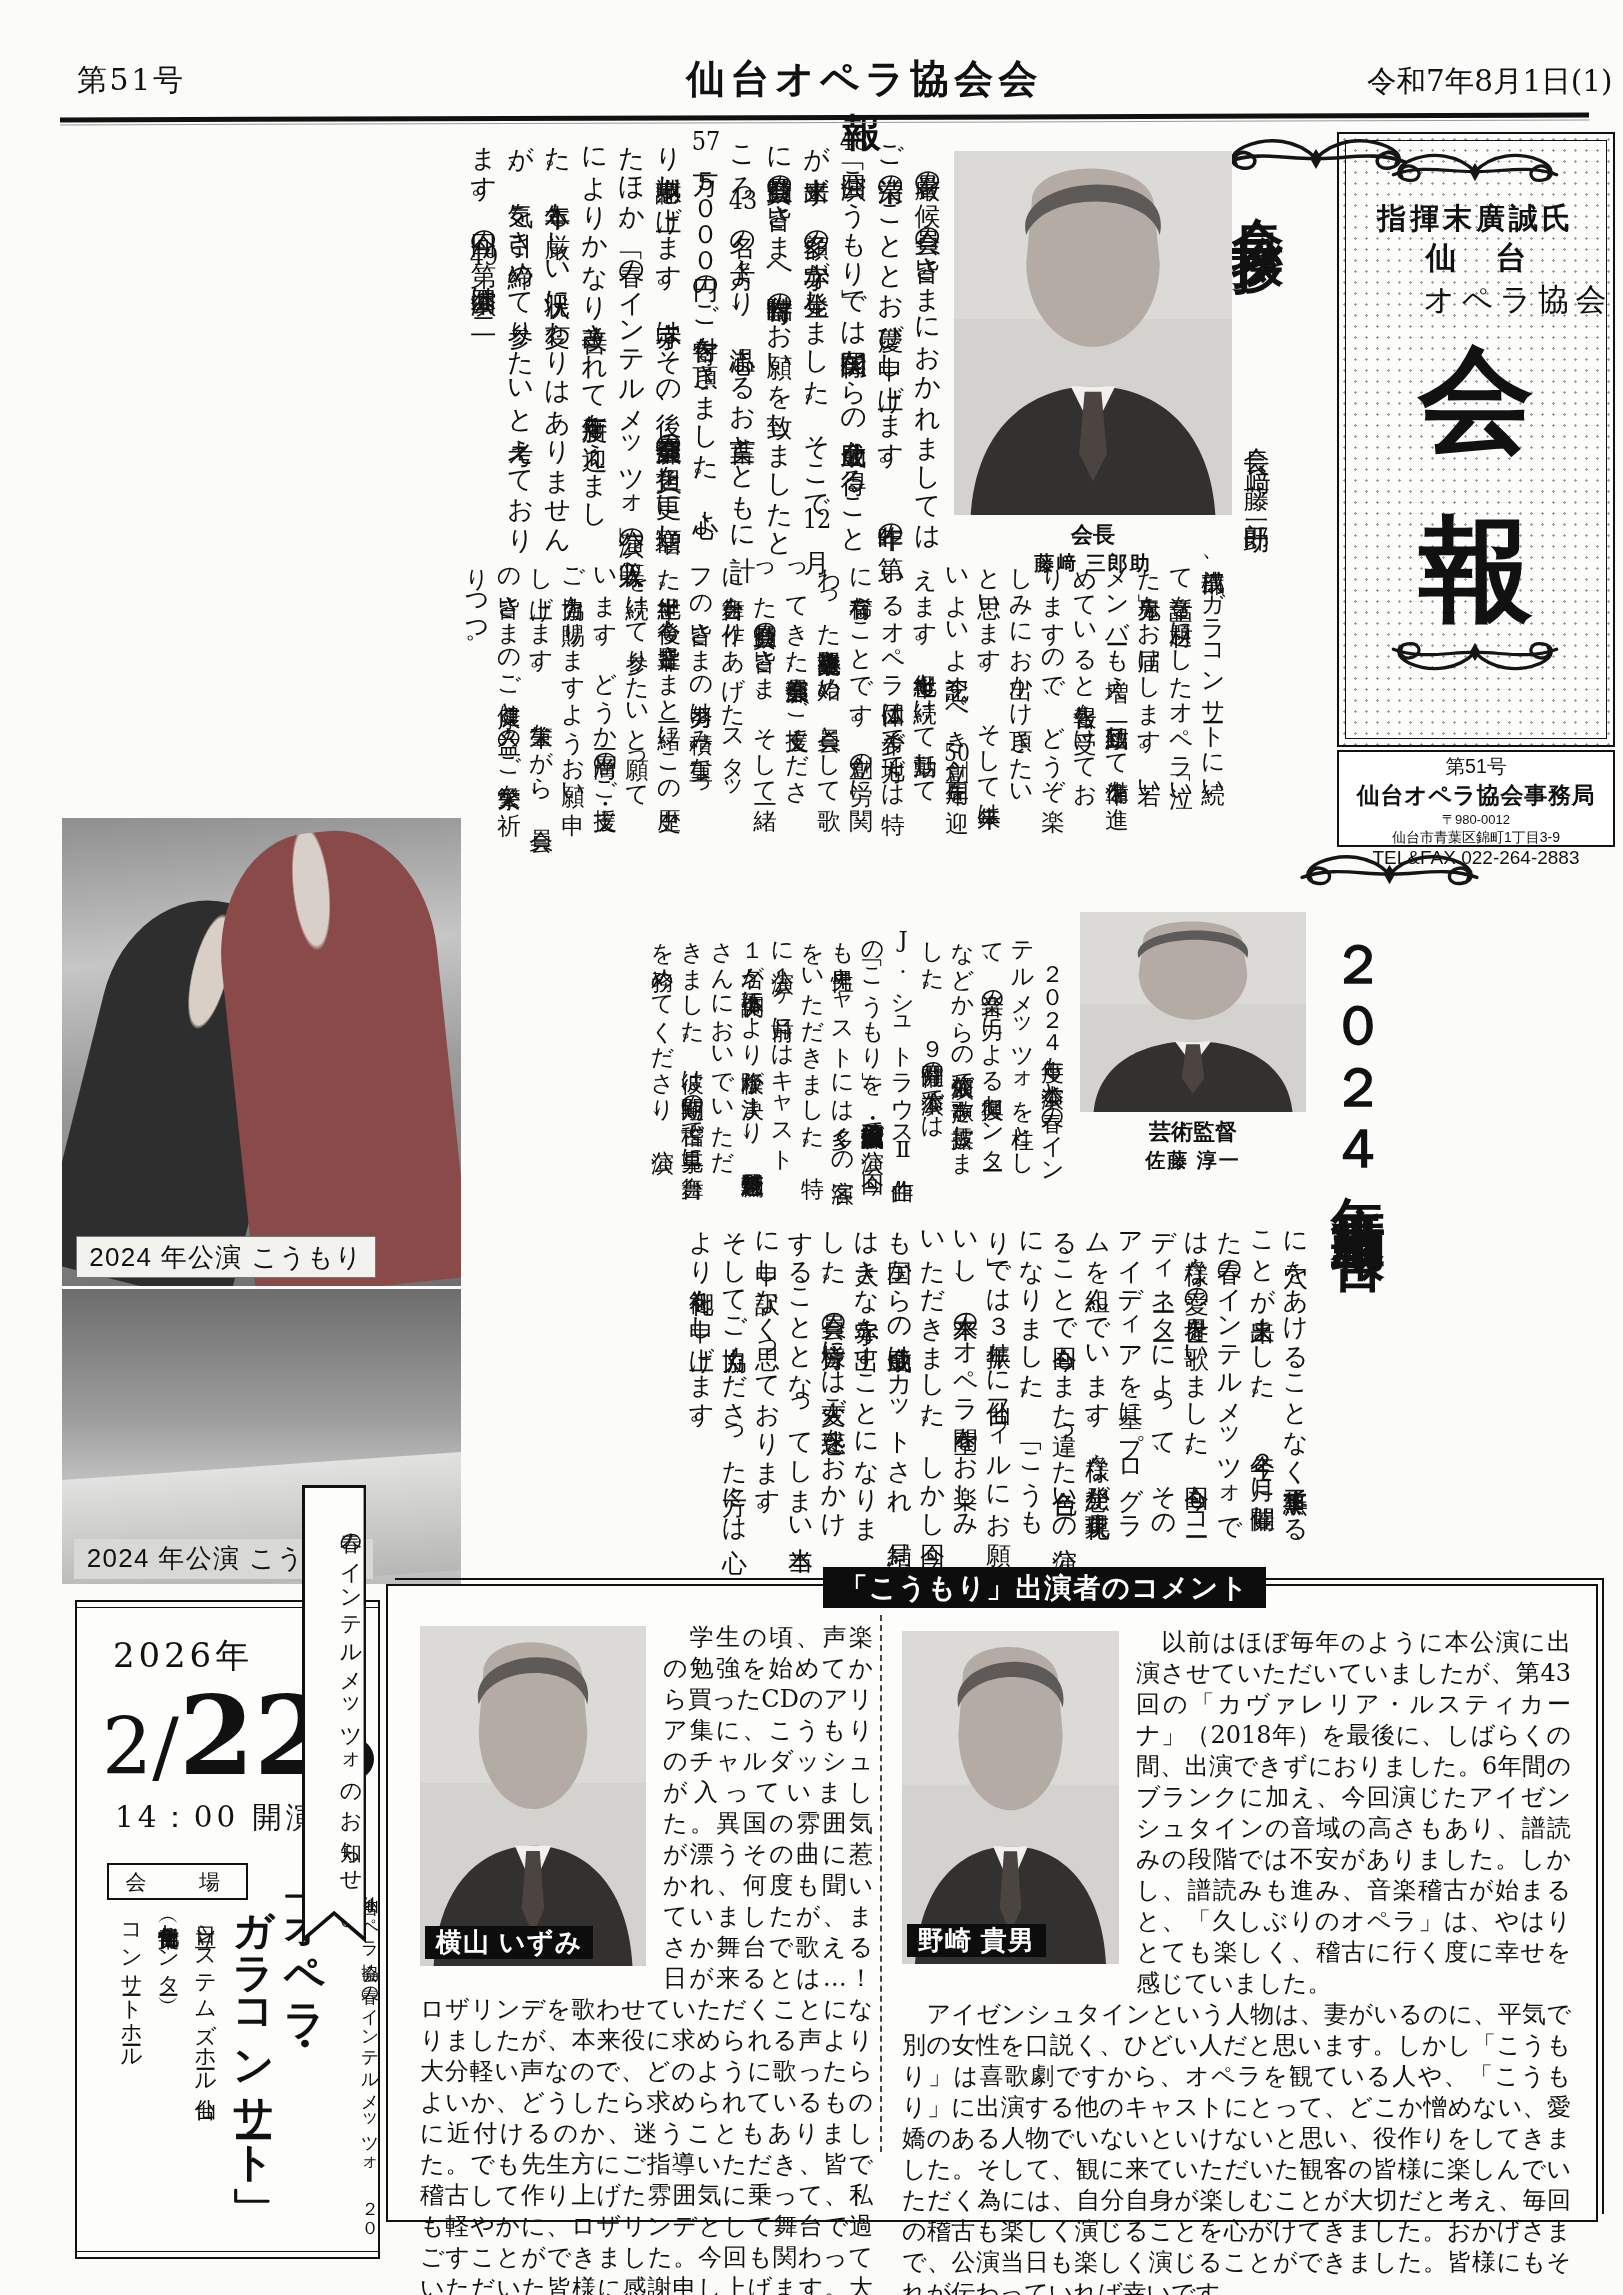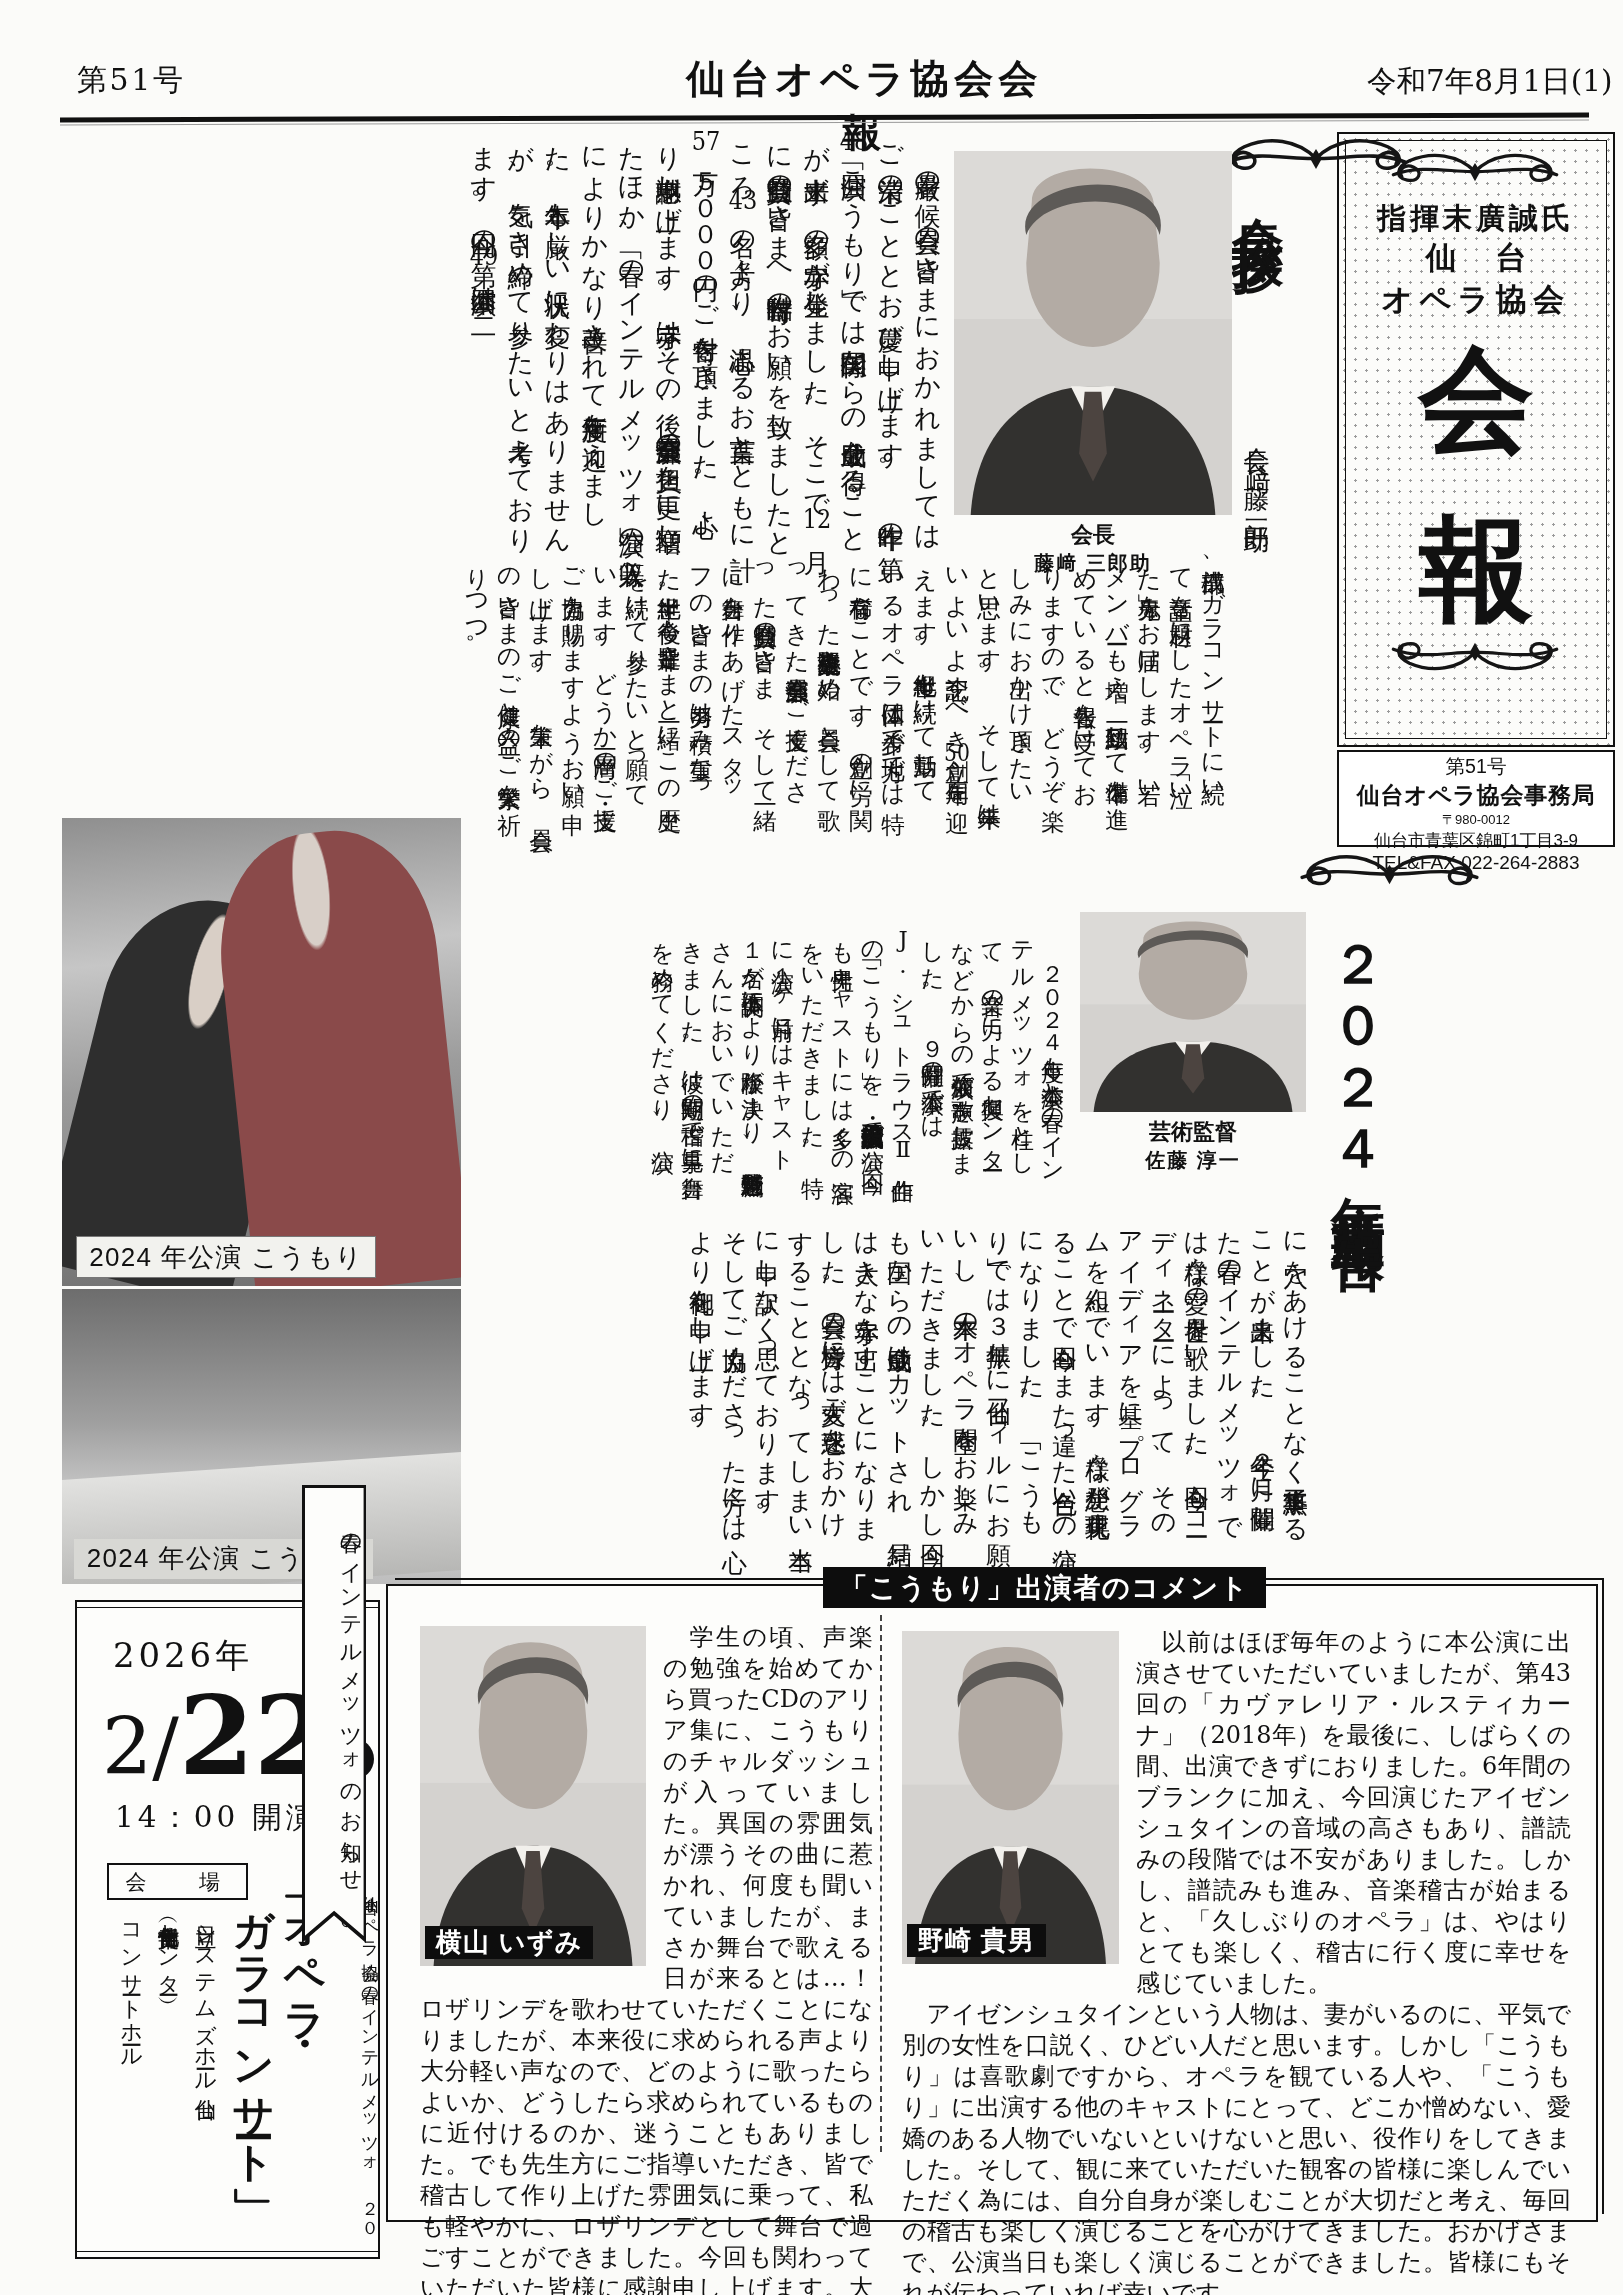--- a/index.html
+++ b/index.html
@@ -14,30 +14,30 @@
   .hd-title{left:681px;top:52px;width:367px;text-align:center;font-size:39px;font-weight:bold;letter-spacing:5.2px;}
   .hd-date{left:1367px;top:62px;font-size:29.5px;}
   .hd-rule{left:60px;top:115px;width:1529px;height:4.6px;background:#111;transform:rotate(-0.18deg);}
   .hd-rule2{left:60px;top:122px;width:1529px;height:1.3px;background:#9a9a9a;transform:rotate(-0.18deg);}
   
   .masthead{left:1337px;top:132px;width:274px;height:611px;border:2.6px solid #111;background:
      radial-gradient(#9a9a9a 1px, transparent 1.2px);background-size:11px 11px;background-color:#fcfcfa;}
   .masthead .inner{position:absolute;inset:5.9px;border:1.3px solid #111;}
   .m-org1{left:0;top:65px;width:100%;text-align:center;font-size:29px;font-weight:bold;letter-spacing:3.9px;}
   .m-org2{left:0;top:103px;width:100%;text-align:center;font-size:31px;font-weight:bold;letter-spacing:39px;text-indent:39px;}
-  .m-org3{left:0;top:145px;width:100%;text-align:center;font-size:31px;font-weight:bold;letter-spacing:6.5px;}
+  .m-org3{left:0;top:145px;width:100%;text-align:right;font-size:31px;font-weight:normal;letter-spacing:6.5px;}
   .m-kai{left:0;top:189px;width:100%;text-align:center;font-size:115px;font-weight:900;}
   .m-ho{left:0;top:359px;width:100%;text-align:center;font-size:115px;font-weight:900;}
   
   .addr{left:1337px;top:750px;width:274px;height:93px;border:2.6px solid #111;background:#fff;
         text-align:center;font-family:"Liberation Sans","DejaVu Sans",sans-serif;}
   .addr .l1{font-size:19.6px;margin-top:1.3px;}
   .addr .l2{font-size:23px;font-weight:bold;letter-spacing:0.7px;}
   .addr .l3{font-size:13px;}
-  .addr .l4{font-size:17px;}
+  .addr .l4{font-size:14px;}
   .addr .l5{font-size:19px;}
   
   .g-flour{left:1208px;top:135px;width:216px;height:47px;}
   .g-title{left:1223px;top:175px;height:242px;font-size:52px;font-weight:bold;letter-spacing:9.2px;}
   .g-byline{left:1240px;top:427px;height:249px;font-size:26px;letter-spacing:3.9px;}
   .g-photo{left:954px;top:151px;width:278px;height:364px;background:#c9c9c9;overflow:hidden;}
   .g-cap{left:962px;top:520px;width:262px;text-align:center;}
   .cap-role{font-size:22px;font-weight:bold;}
   .cap-name{font-size:20px;font-weight:bold;letter-spacing:2px;}
   .g-band1{left:98px;top:128px;width:848px;height:416px;font-size:26px;line-height:37px;}

